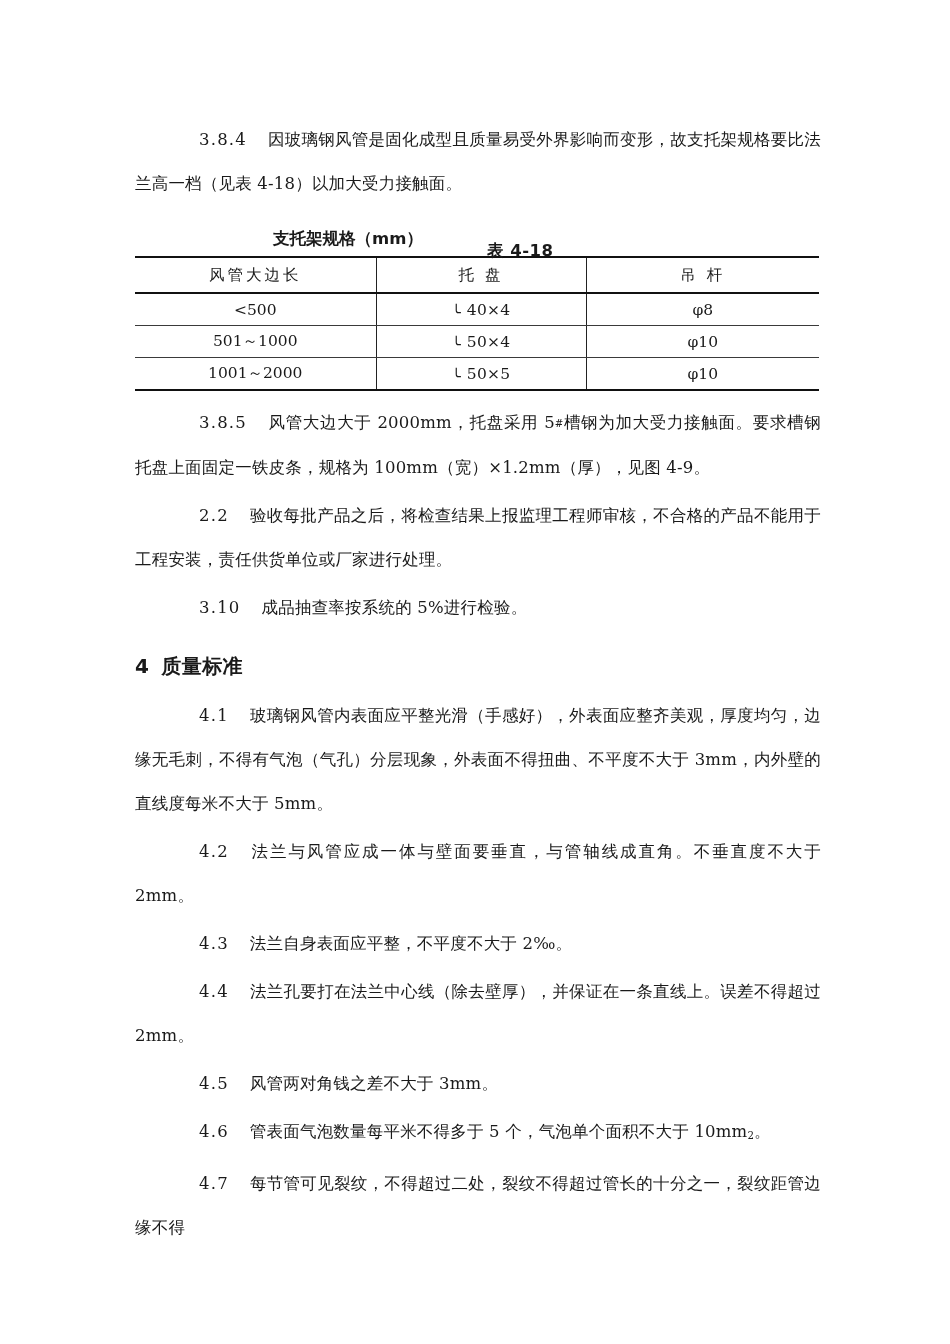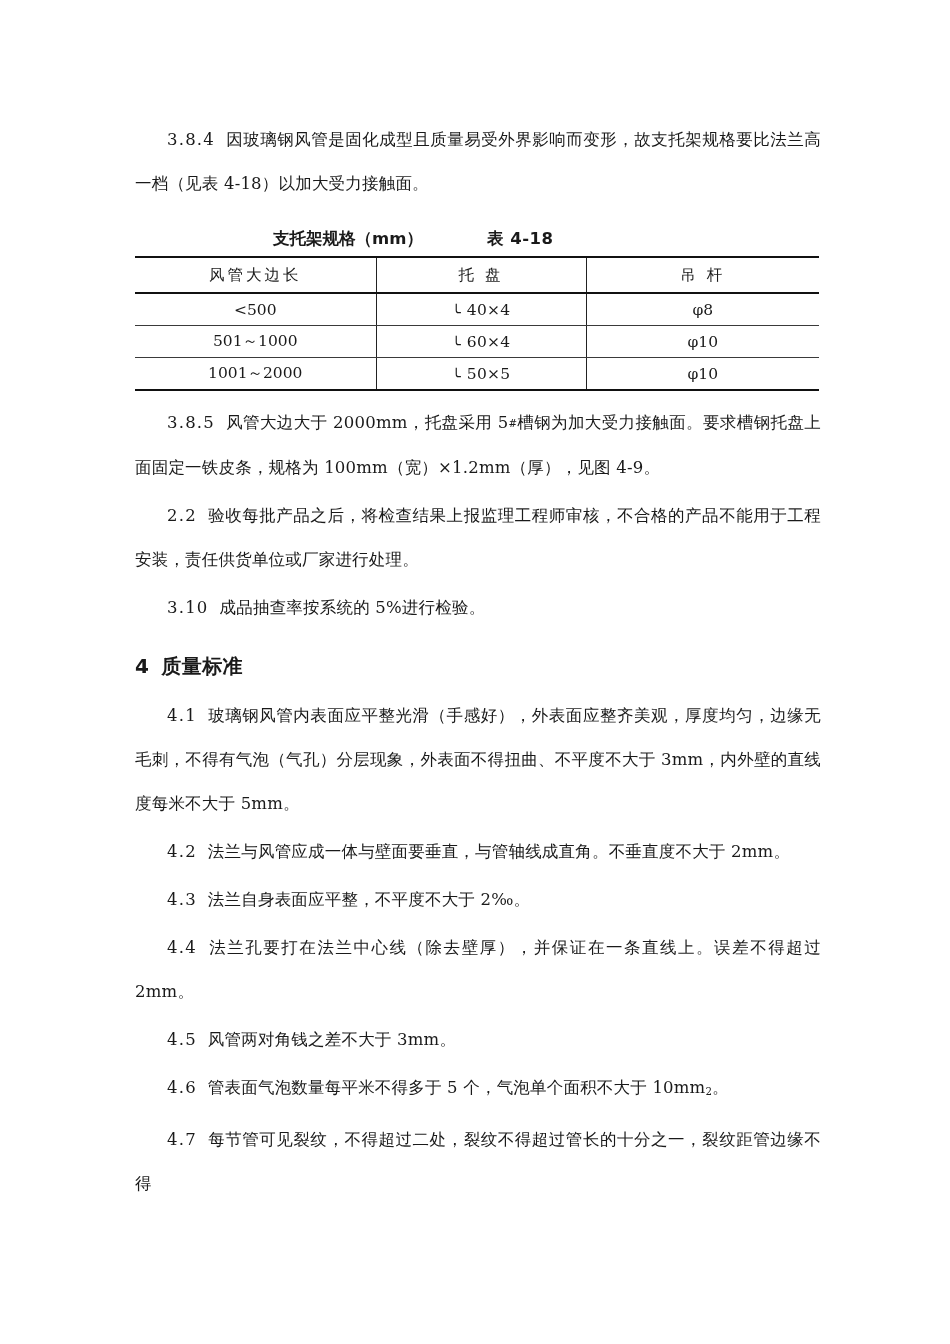--- a/index.html
+++ b/index.html
@@ -30,21 +30,22 @@
     font-size: 16.5px;
     line-height: 44px;
     text-align: justify;
     text-justify: inter-ideograph;
     margin: 0 0 4px 0;
     text-indent: 32px;
     letter-spacing: 0.2px;
   }
   .para .num {
     letter-spacing: 1.2px;
-    padding-right: 11px;
+    padding-right: 21px;
+    margin-left: 32px;
   }
 
   
   .heading {
     font-family: "DejaVu Sans", "Liberation Sans", sans-serif;
     font-weight: bold;
     font-size: 20px;
     line-height: 44px;
     margin: 14px 0 6px 0;
     text-indent: 0;
@@ -68,21 +69,21 @@
   }
   .caption-title {
     position: absolute;
     left: 138px;
     top: 0;
     white-space: nowrap;
   }
   .caption-no {
     position: absolute;
     left: 352px;
-    top: 0;
+    top: 12px;
     white-space: nowrap;
     letter-spacing: 0.5px;
   }
 
   table.spec {
     border-collapse: collapse;
     width: 684px;
     table-layout: fixed;
     font-size: 15.5px;
   }
@@ -167,21 +168,21 @@
           </tr>
         </thead>
         <tbody>
           <tr>
             <td class="colsep">&lt;500</td>
             <td class="colsep"><span class="steel-sym sym-angle"></span><span class="cell-val">40×4</span></td>
             <td>φ8</td>
           </tr>
           <tr>
             <td class="colsep">501～1000</td>
-            <td class="colsep"><span class="steel-sym sym-angle"></span><span class="cell-val">60×4</span></td>
+            <td class="colsep"><span class="steel-sym sym-angle"></span><span class="cell-val">50×4</span></td>
             <td>φ10</td>
           </tr>
           <tr>
             <td class="colsep">1001～2000</td>
             <td class="colsep"><span class="steel-sym sym-angle"></span><span class="cell-val">50×5</span></td>
             <td>φ10</td>
           </tr>
         </tbody>
       </table>
     </div>

